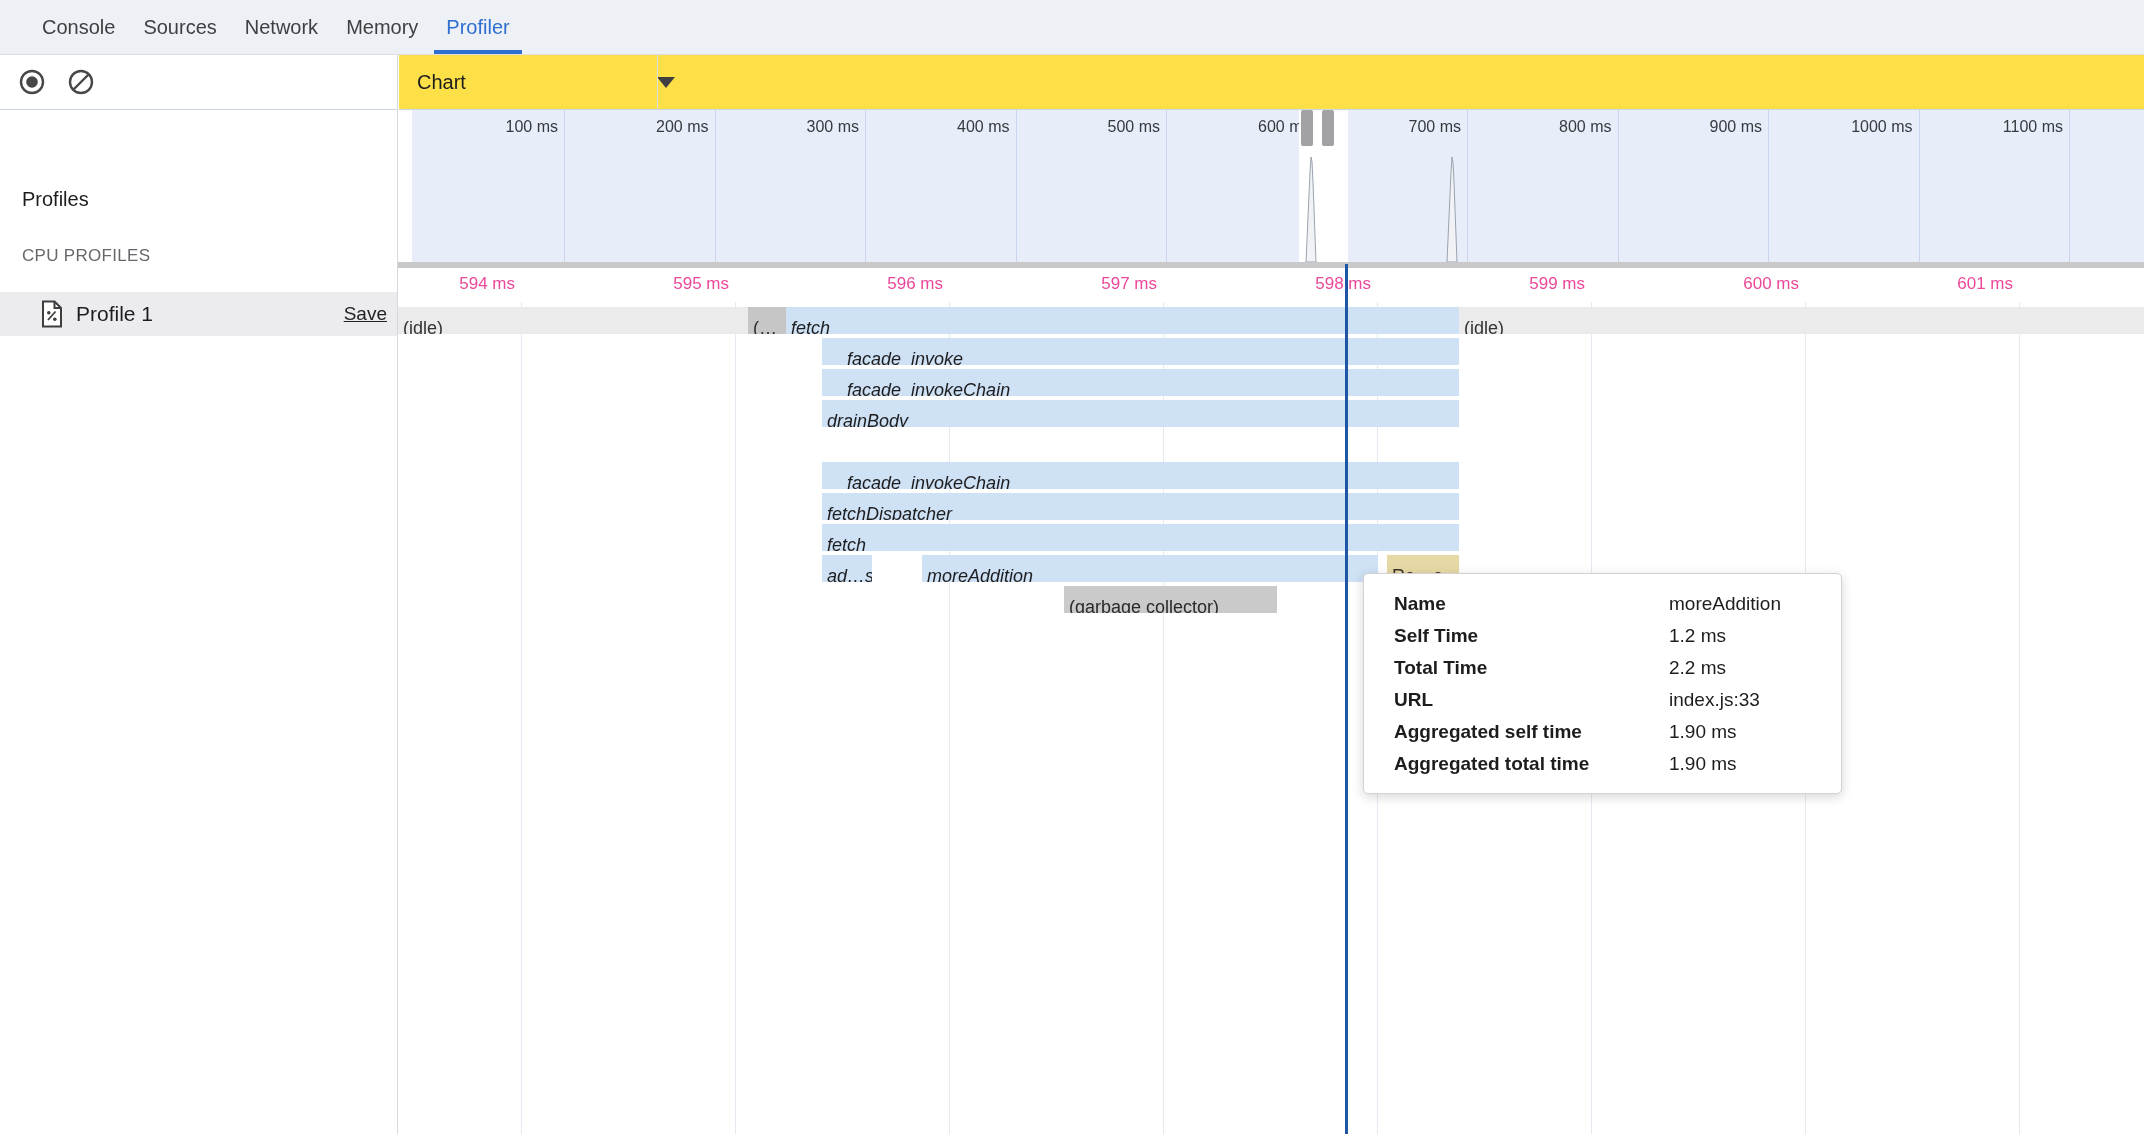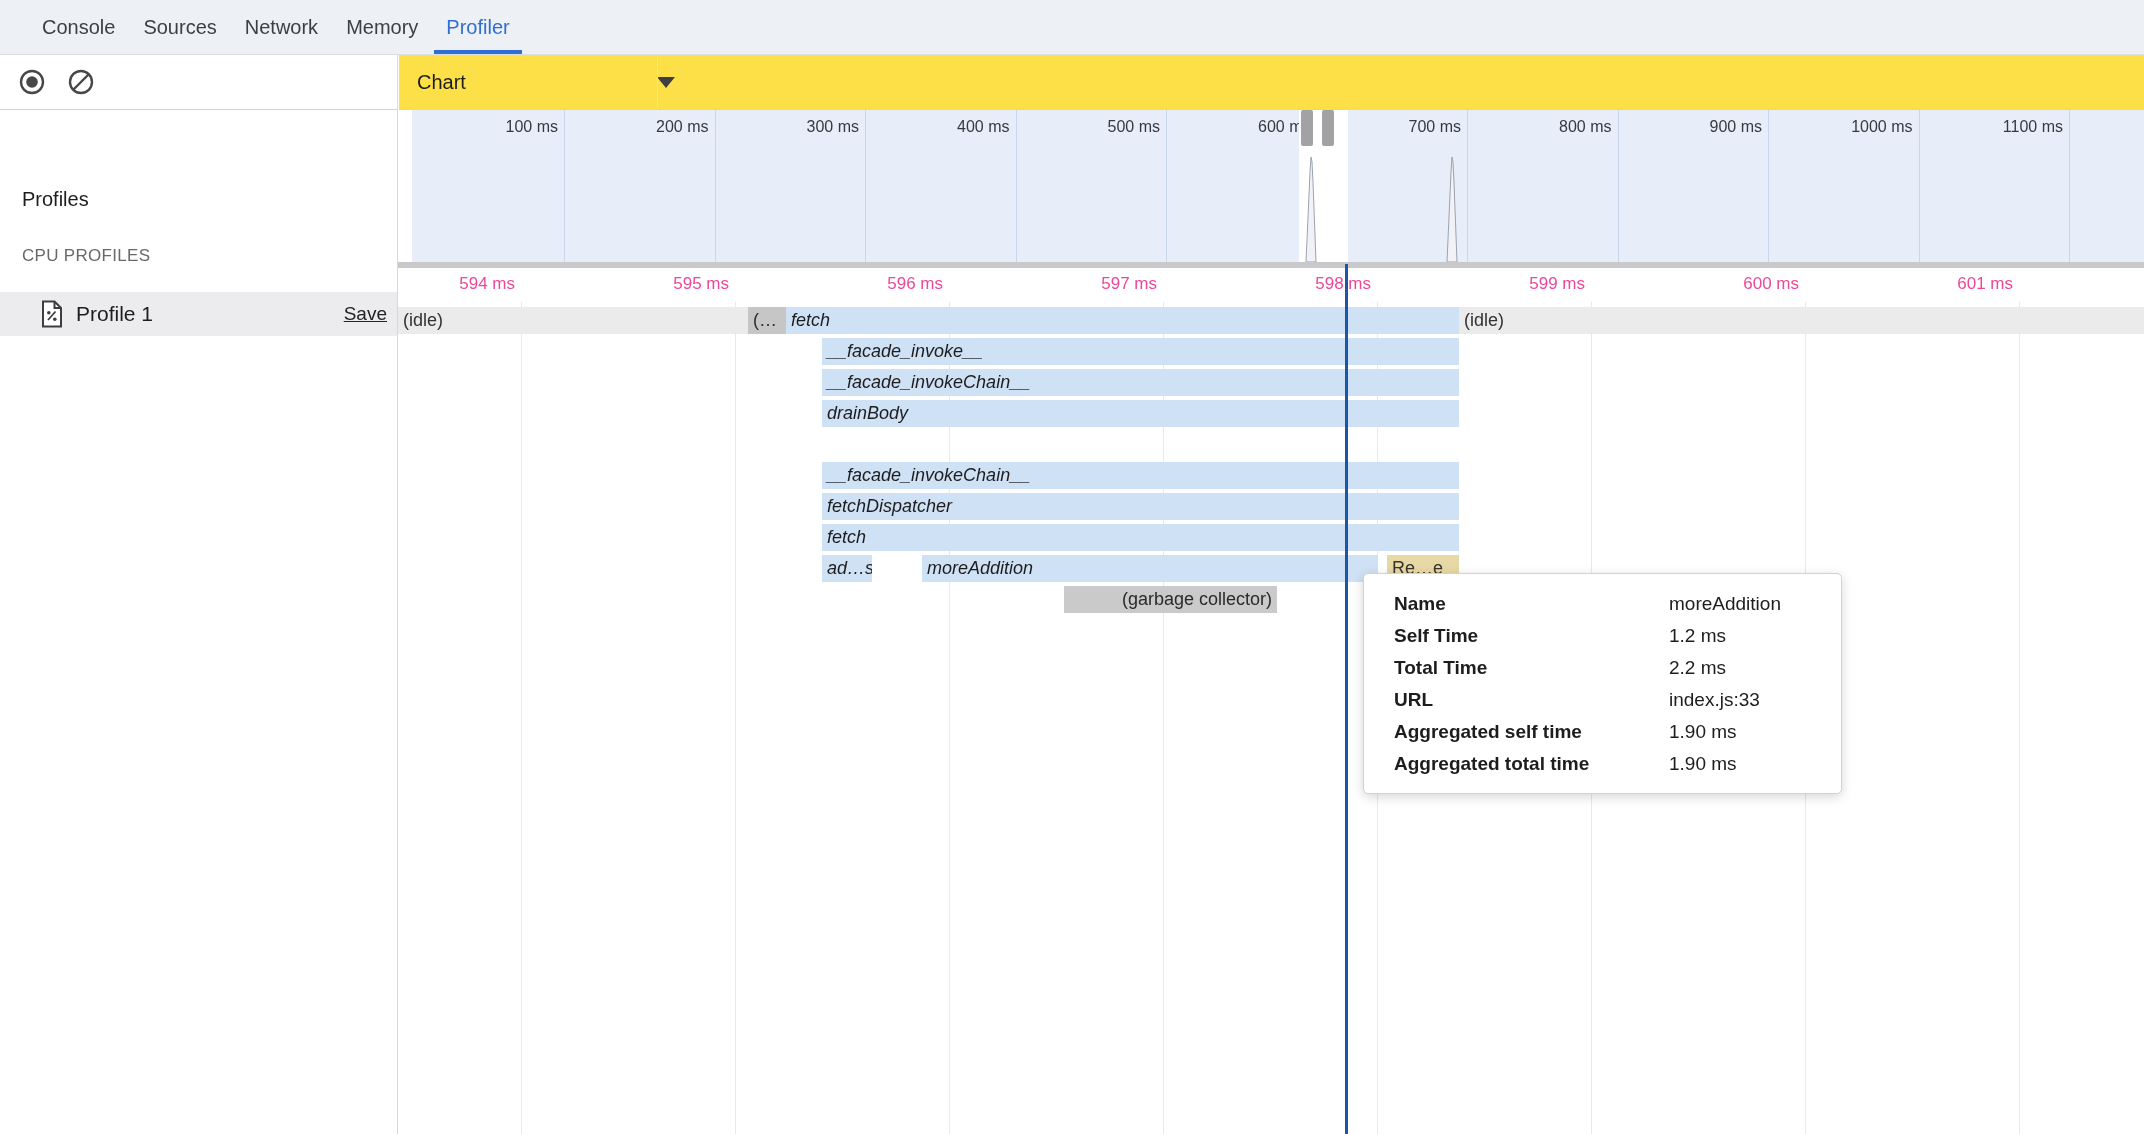--- a/index.html
+++ b/index.html
@@ -93,26 +93,26 @@
   }
 
   
   .flame{
     position:absolute;left:398px;top:302px;width:1746px;height:832px;background:#fff;overflow:hidden;
   }
   .f-grid{position:absolute;top:0;width:1px;height:832px;background:#e4e9f2;}
   .bar{
     position:absolute;height:27px;box-sizing:border-box;overflow:hidden;
     font-size:18px;color:#1d1d1f;line-height:27px;white-space:nowrap;
-    padding:0 5px;cursor:default;
+    padding:8px 5px;cursor:default;
   }
   .bar.idle{background:#ebebeb;color:#333;}
   .bar.truncated{background:#c6c6c6;color:#2e2e2e;}
   .bar.js{background:#cfe1f4;font-style:italic;}
-  .bar.gc{background:#cacaca;text-align:right;color:#2a2a2a;}
+  .bar.gc{background:#cacaca;text-align:left;color:#2a2a2a;}
   .bar.hover{background:#e7d9a5;color:#38342a;}
 
   
   .playhead{position:absolute;left:1345px;top:264px;width:3px;height:870px;background:#1d56a4;z-index:6;}
 
   
   .tooltip{
     position:absolute;left:1363px;top:573px;width:479px;height:221px;background:#fff;
     border:1px solid #d2d2d4;border-radius:5px;box-shadow:0 3px 12px rgba(0,0,0,.16);
     box-sizing:border-box;padding:14px 0 0 30px;z-index:10;

